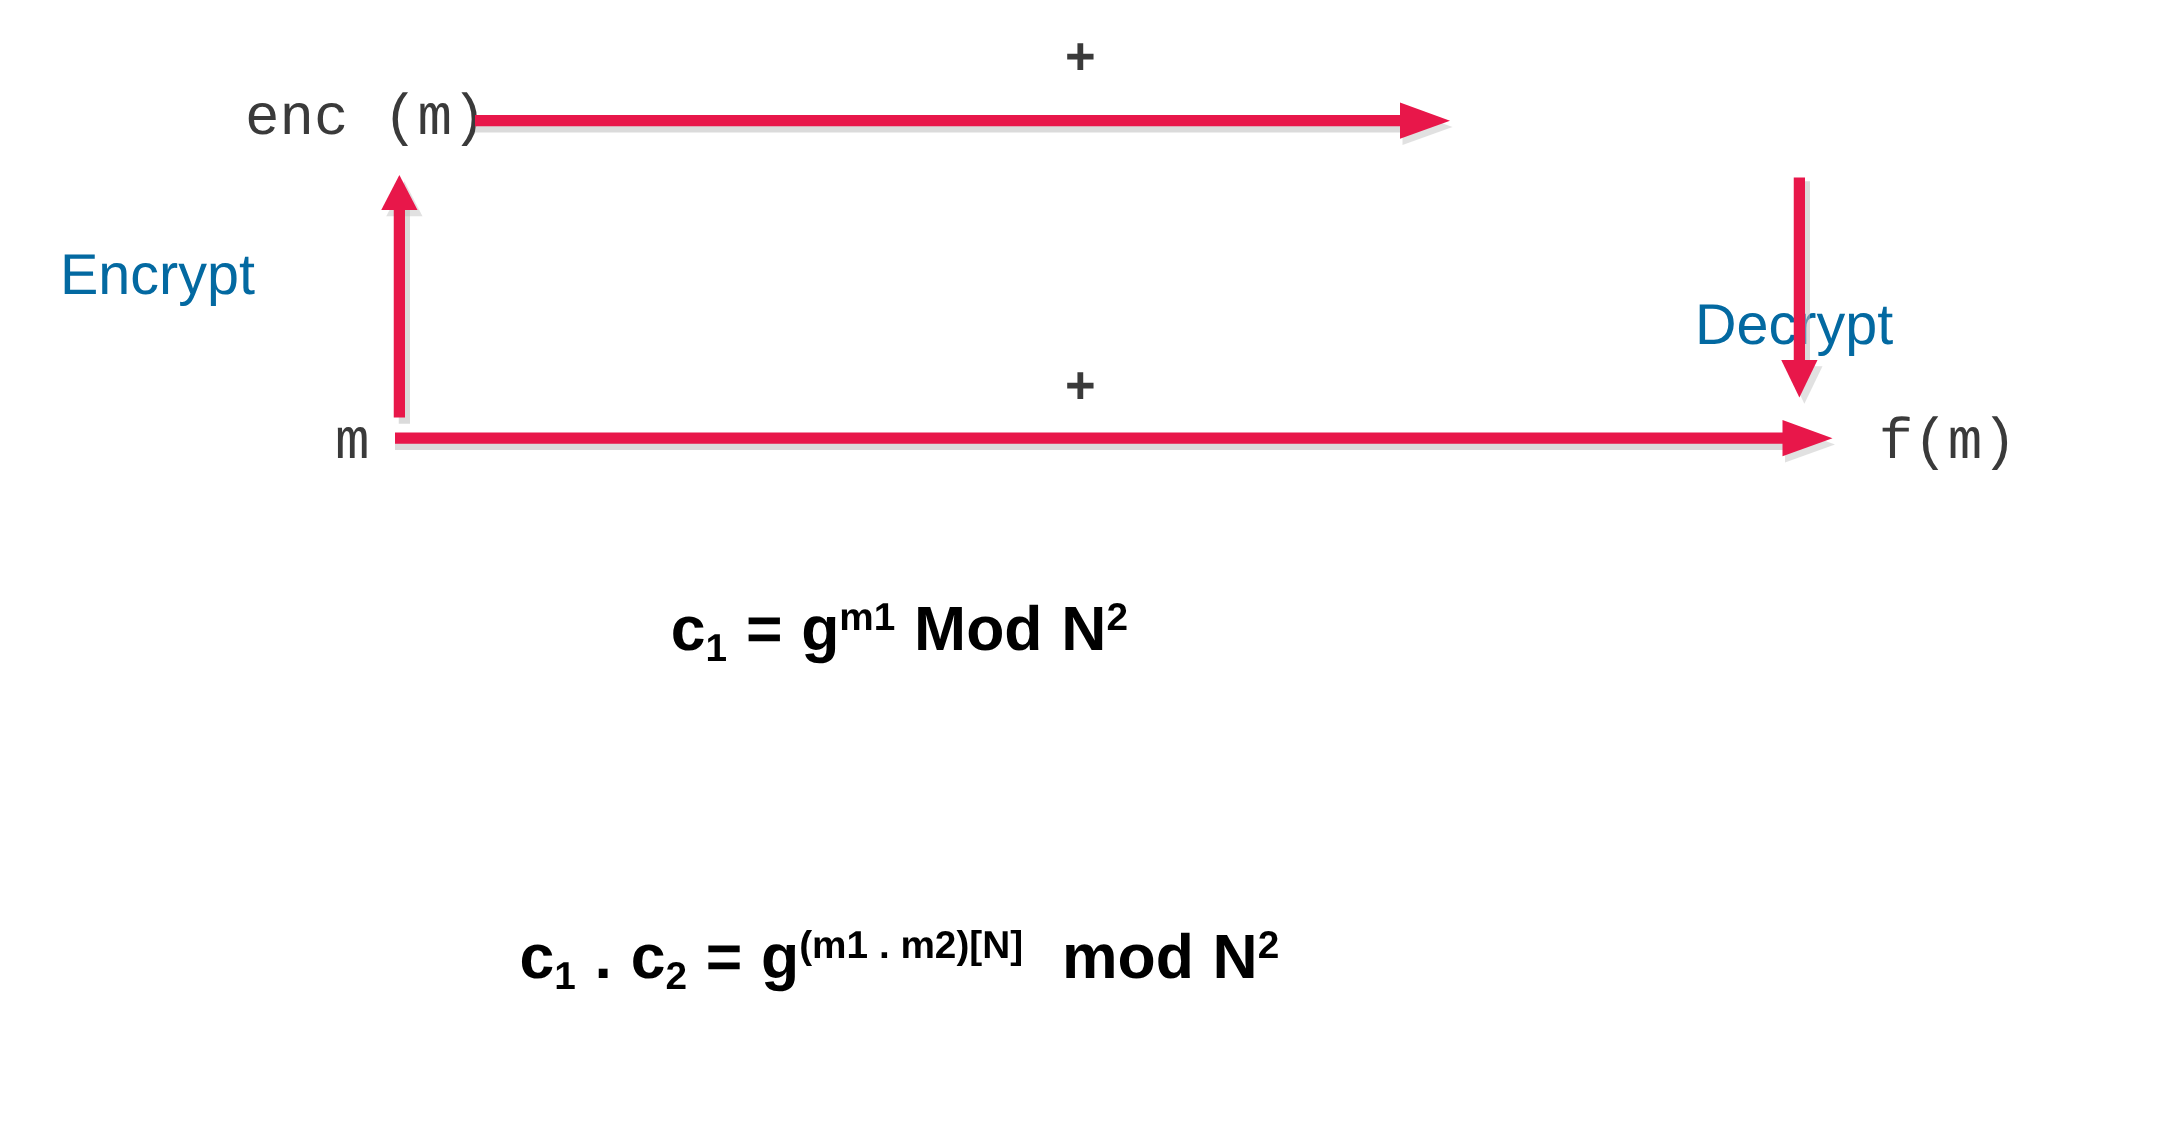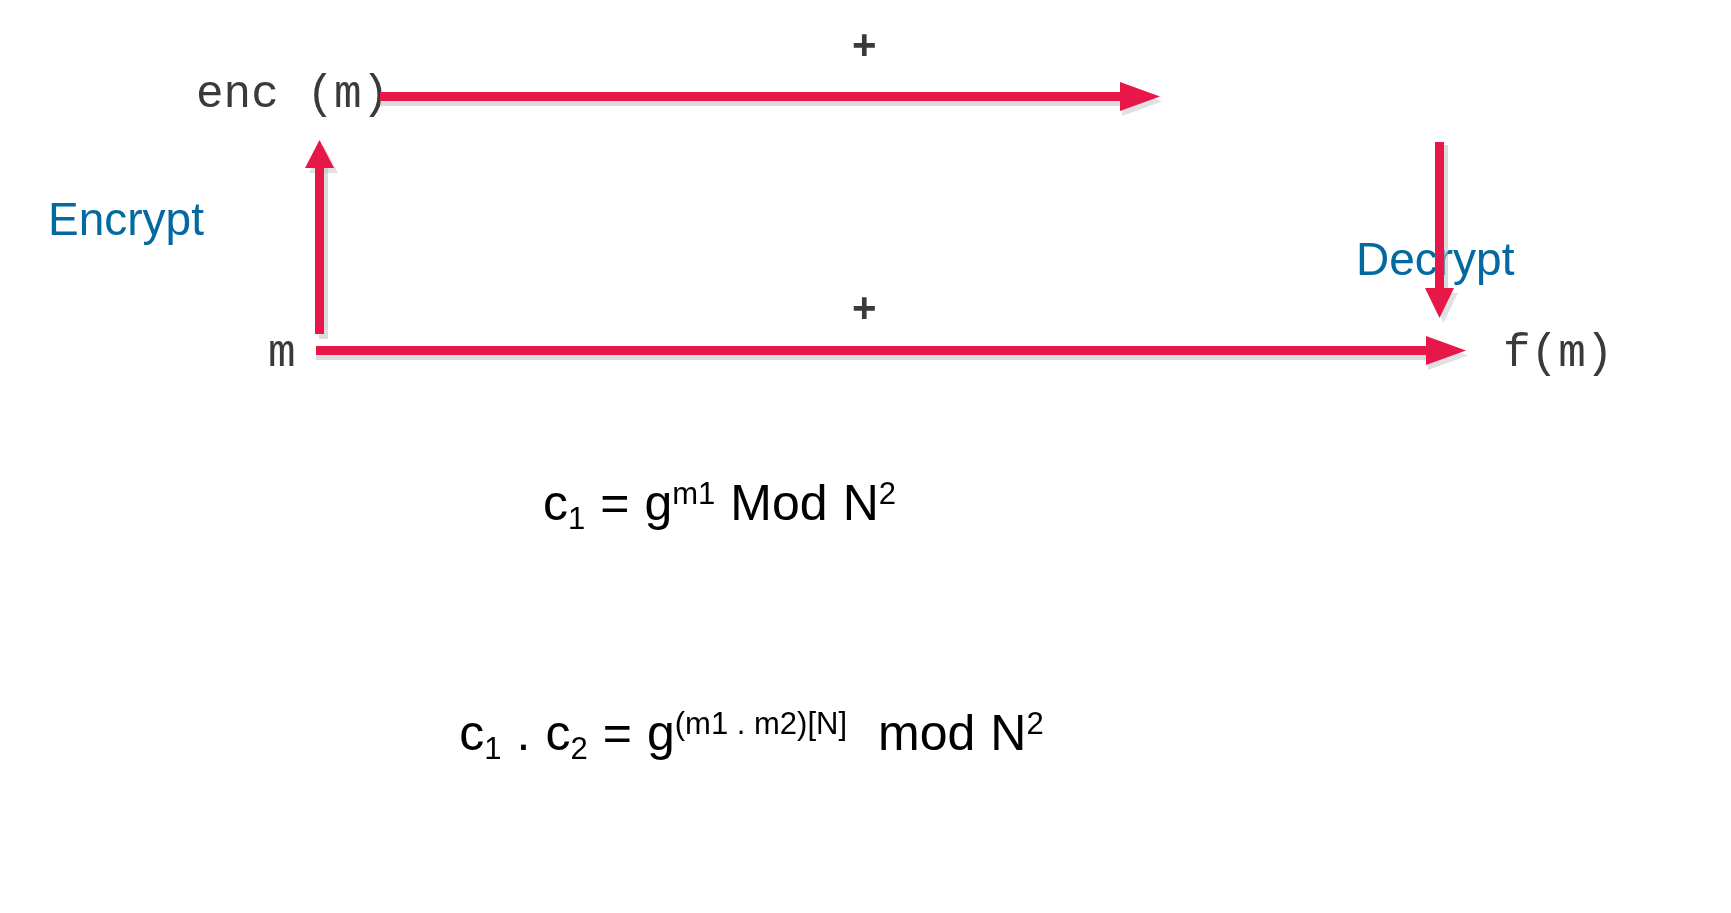--- a/index.html
+++ b/index.html
@@ -68,24 +68,25 @@
   .equation {
     position: absolute;
     width: 1439px;
     left: 0;
     text-align: center;
     color: #000000;
     font-family: "Liberation Sans", sans-serif;
     font-size: 50px;
     line-height: 1;
     white-space: nowrap;
+    font-weight: bold;
   }
   #eq-1 { top: 478px; }
   #eq-2 { top: 582px; }
-  #eq-3 { top: 708px; padding-left: 32px; }
+  #eq-3 { top: 740px; }
 
   .equation sub {
     font-size: 0.62em;
     vertical-align: baseline;
     position: relative;
     bottom: -0.28em;
   }
   .equation sup {
     font-size: 0.62em;
     vertical-align: baseline;

